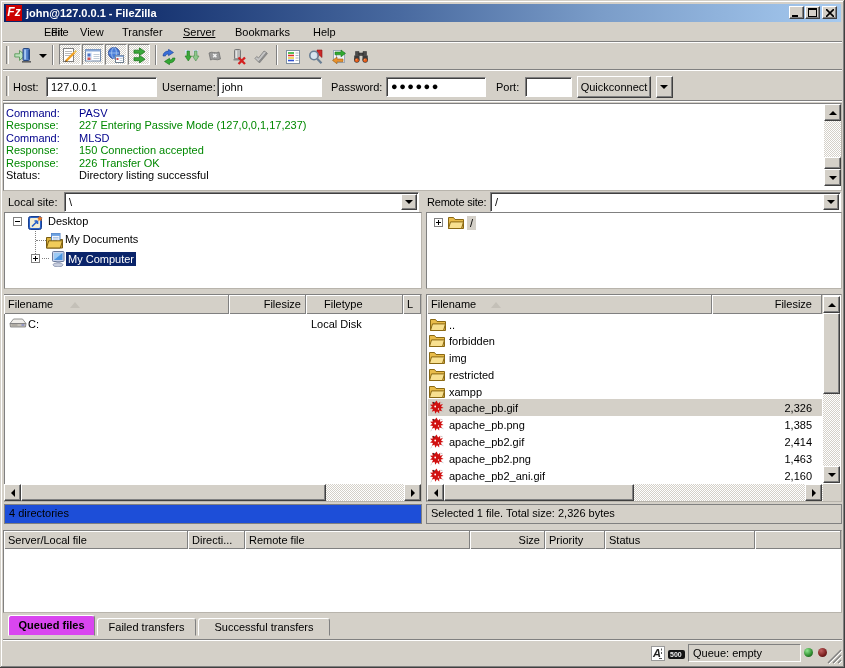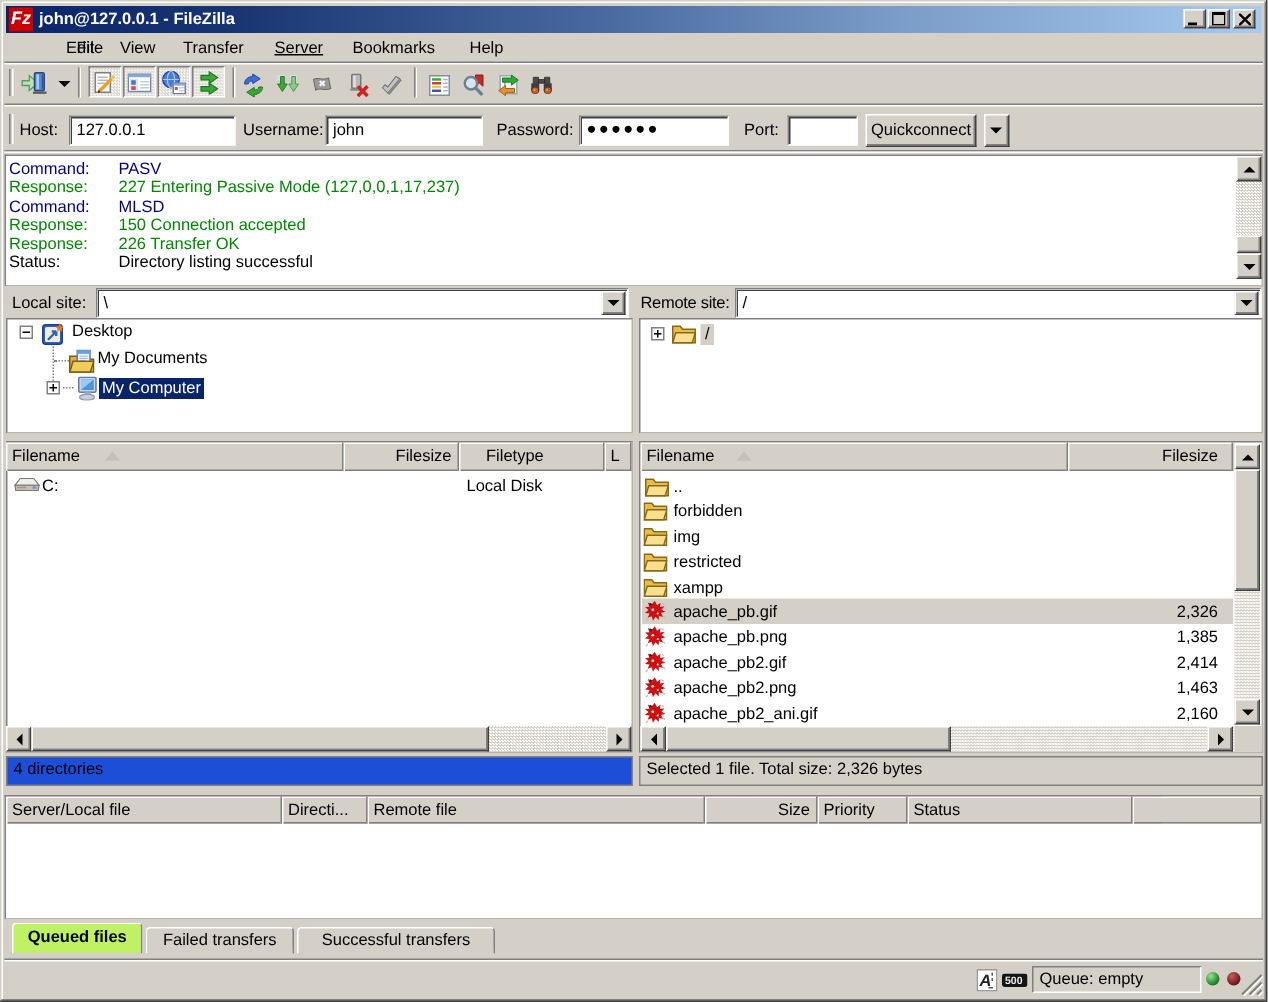--- a/index.html
+++ b/index.html
@@ -375,21 +375,21 @@
 <div class="abs" style="left:4px;top:531px;width:770px;height:18px;background:#ec4899;">
   <div class="hcol" style="left:0;width:184px;">Server/Local file</div>
   <div class="hcol" style="left:184px;width:57px;">Directi...</div>
   <div class="hcol" style="left:241px;width:225px;">Remote file</div>
   <div class="hcol" style="left:466px;width:75px;text-align:right;">Size</div>
   <div class="hcol" style="left:541px;width:60px;">Priority</div>
   <div class="hcol" style="left:601px;width:150px;">Status</div>
   <div class="hcol" style="left:751px;width:86px;"></div>
 </div>
 
-<div class="abs" style="left:8px;top:615px;width:87px;height:21px;background:#bef264;border:1px solid;border-color:#ffffff #808080 #d4d0c8 #ffffff;border-radius:3px 3px 0 0;text-align:center;padding-top:3px;font-weight:bold;">Queued files</div>
+<div class="abs" style="left:8px;top:615px;width:87px;height:21px;background:#d946ef;border:1px solid;border-color:#ffffff #808080 #d4d0c8 #ffffff;border-radius:3px 3px 0 0;text-align:center;padding-top:3px;font-weight:bold;">Queued files</div>
 <div class="abs" style="left:97px;top:618px;width:99px;height:18px;background:#d4d0c8;border:1px solid;border-color:#ffffff #808080 #d4d0c8 #ffffff;border-radius:3px 3px 0 0;text-align:center;padding-top:2px;">Failed transfers</div>
 <div class="abs" style="left:198px;top:618px;width:132px;height:18px;background:#d4d0c8;border:1px solid;border-color:#ffffff #808080 #d4d0c8 #ffffff;border-radius:3px 3px 0 0;text-align:center;padding-top:2px;">Successful transfers</div>
 
 <div class="abs" style="left:3px;top:639px;width:839px;height:2px;border-top:1px solid #808080;border-bottom:1px solid #ffffff;"></div>
 <div class="abs" style="left:651px;top:646px;"><svg width="14" height="15" viewBox="0 0 14 15">
         <rect x="0.5" y="0.5" width="13" height="14" fill="#fff" stroke="#9a9a9a"></rect>
         <text x="2" y="11" font-size="11" font-weight="bold" font-style="italic" fill="#222">A</text>
         <path d="M10.5,2.5 v2 M10.5,6 v2 M8,12.5 h3" stroke="#555"></path>
       </svg></div>
 <div class="abs" style="left:668px;top:649px;"><svg width="17" height="9" viewBox="0 0 17 9">

